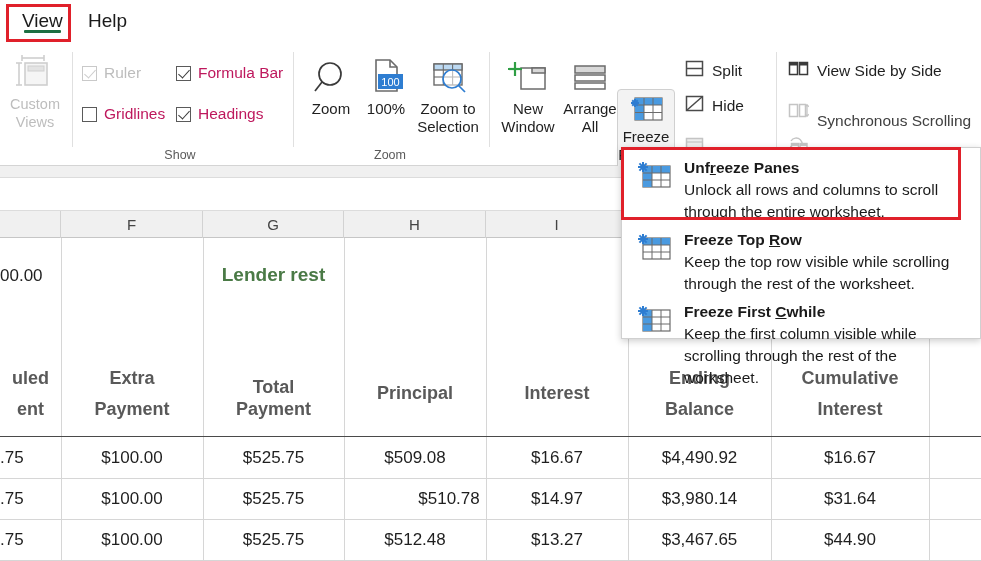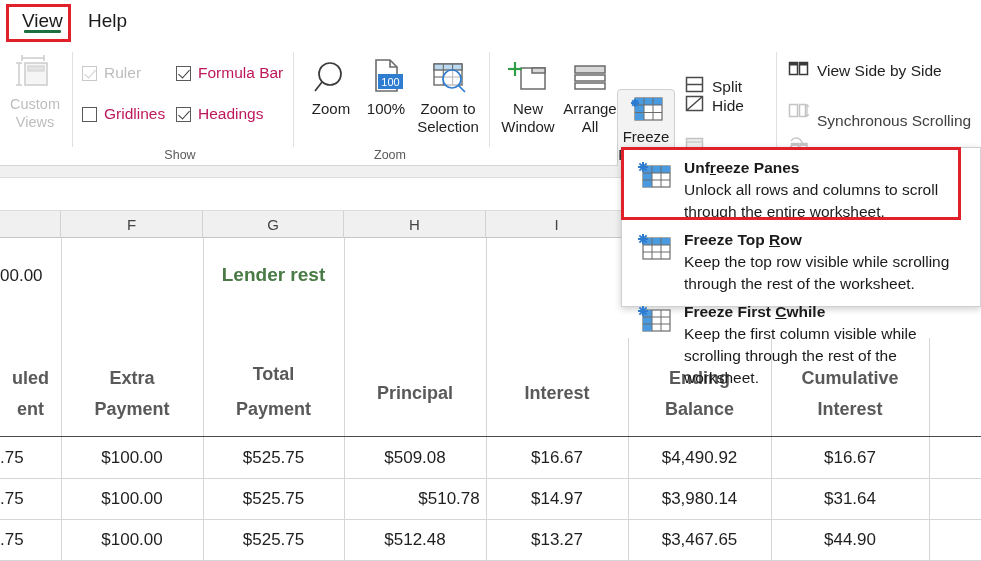--- a/index.html
+++ b/index.html
@@ -123,21 +123,21 @@
   .thcell {
     position: absolute; font-weight: bold; font-size: 18px; color: #595959;
     text-align: center; line-height: 31px;
   }
   .tdcell {
     position: absolute; font-size: 17px; color: #1f1f1f; text-align: center;
   }
 
   
   .menu {
-    position: absolute; left: 621px; top: 147px; width: 360px; height: 160px;
+    position: absolute; left: 621px; top: 147px; width: 360px; height: 192px;
     background: #ffffff; border: 1px solid #d0d0d0;
     box-shadow: 0 2px 7px rgba(0,0,0,.20);
   }
   .menuitem { position: absolute; left: 0; width: 360px; display: flex; gap: 10px; padding: 0 6px 0 12px; }
   .mi-icon { width: 40px; flex: none; padding-top: 8px; }
   .mi-text { flex: 1; padding-top: 5px; }
   .mi-title { font-size: 15.5px; font-weight: bold; color: #1a1a1a; line-height: 22px; }
   .mi-title u { text-decoration: underline; }
   .mi-desc { font-size: 15.5px; color: #1a1a1a; line-height: 22px; }
   .hl-menu {
@@ -287,21 +287,21 @@
           </g>
         </svg>
       </span>
       <span>Freeze</span>
       <span style="display:flex;gap:3px;align-items:center;">
         <span>Panes</span>
         <span style="font-size:12px;">⌄</span>
       </span>
     </div>
 
-    <div class="smallcmd" style="left:685px; top:17px;margin-top:16px;">
+    <div class="smallcmd" style="left:685px; top:17px;">
       <span>
         <svg width="19" height="19" viewBox="0 0 19 19">
           <rect x="1.5" y="2.5" width="16" height="14" fill="#fff" stroke="#4a4a4a" stroke-width="1.5"></rect>
           <line x1="1.5" y1="9.5" x2="17.5" y2="9.5" stroke="#4a4a4a" stroke-width="1.5"></line>
         </svg>
       </span>
       <span class="lbl">Split</span>
     </div>
     <div class="smallcmd" style="left:685px; top:52px;">
       <span>
@@ -390,21 +390,21 @@
 
     <div class="leftnum" style="left:0; top:28px;">00.00</div>
     <div class="lender" style="left:203px; top:26px; width:141px;">Lender rest</div>
 
     <div class="thcell" style="left:0;   top:125px; width:61px;">uled</div>
     <div class="thcell" style="left:0;   top:156px; width:61px;">ent</div>
 
     <div class="thcell" style="left:61px;  top:125px; width:142px;">Extra</div>
     <div class="thcell" style="left:61px;  top:156px; width:142px;">Payment</div>
 
-    <div class="thcell" style="left:203px; top:121px; width:141px;">Total</div>
+    <div class="thcell" style="left:203px; top:134px; width:141px;">Total</div>
     <div class="thcell" style="left:203px; top:156px; width:141px;">Payment</div>
 
     <div class="thcell" style="left:344px; top:140px; width:142px;">Principal</div>
 
     <div class="thcell" style="left:486px; top:140px; width:142px;">Interest</div>
 
     <div class="thcell" style="left:628px; top:125px; width:143px;">Ending</div>
     <div class="thcell" style="left:628px; top:156px; width:143px;">Balance</div>
 
     <div class="thcell" style="left:771px; top:125px; width:158px;">Cumulative</div>

